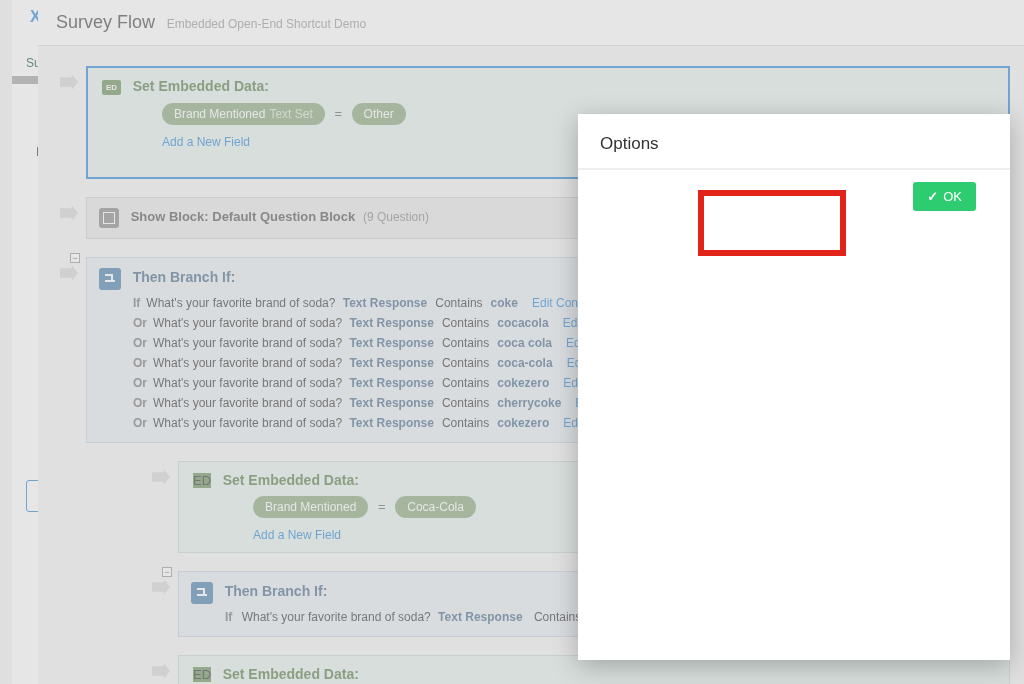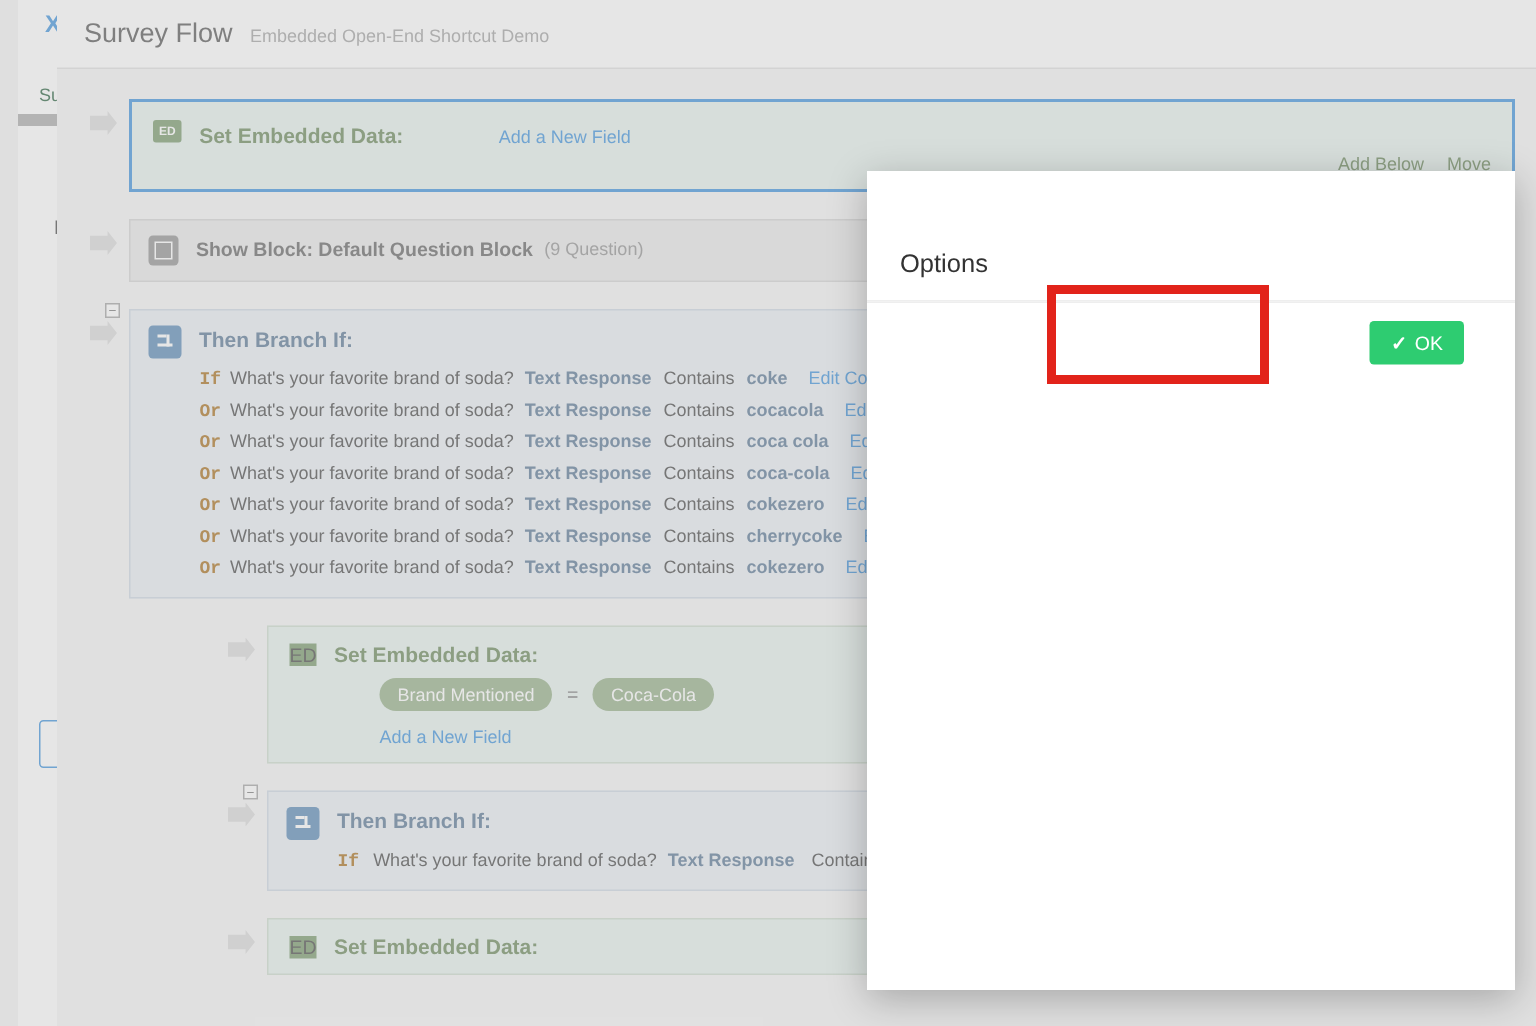--- a/index.html
+++ b/index.html
@@ -214,21 +214,21 @@
     font-size: 14px;
     margin-left: 8px;
   }
   .cond-row {
     margin: 6px 0 0 34px;
     font-size: 12px;
     color: #333;
     white-space: nowrap;
     overflow: hidden;
   }
-  .cond-row .ifkw { color:#a16207; font-weight:600; margin-right:6px;font-family:Liberation Mono, monospace; }
+  .cond-row .ifkw { color:#737373; font-weight:600; margin-right:6px; }
   .cond-row .q { color:#333; }
   .cond-row .tr { color:#4a6a8a; font-weight:600; margin:0 4px; }
   .cond-row .contains { color:#333; margin:0 4px; }
   .cond-row .val { color:#4a6a8a; font-weight:600; margin:0 4px; }
   .cond-row .edit { color:#2b88d9; margin-left:10px; }
 
   .nested1 {
     margin-left: 120px;
   }
   .nested2 {
@@ -264,21 +264,20 @@
     background: #fff;
     box-shadow: 0 6px 24px rgba(0,0,0,0.25);
     display: flex;
     flex-direction: column;
   }
   .modal-head {
     padding: 20px 22px 14px 22px;
     border-bottom: 1px solid #eee;
     font-size: 17px;
     color: #333;
-    margin-top: 32px;
   }
   .modal-body { padding: 18px 22px; flex:1; }
   .m-cols { display:flex; gap:22px; }
   .m-col { font-size:12px; }
   .m-col.h1 { font-weight:600; color:#333; width:92px; }
   .m-col.h2 { font-weight:600; color:#333; width:130px; text-align:center; }
   .m-col.h3 { font-weight:600; color:#333; }
   .m-row2 { display:flex; gap:22px; margin-top:14px; align-items:center; }
   .m-row2 .c1 { width:92px; font-size:12px; color:#333; }
   .m-row2 .c2 { width:130px; }
@@ -352,20 +351,27 @@
       <span class="sub">Embedded Open-End Shortcut Demo</span>
     </div>
 
     <div class="flow-canvas">
 
       <div class="block">
         <div class="arrow-in"></div>
         <div class="ed-block">
           <span class="ed-icon">ED</span>
           <span class="ed-title">Set Embedded Data:</span>
+          <div class="pill-row">
+            <span class="pill">
+              <span>Brand Mentioned</span><span class="light">Text Set</span>
+            </span>
+            <span class="eq">=</span>
+            <span class="pill-val">Other</span>
+          </div>
           <a class="add-link">Add a New Field</a>
           <div class="ed-actions">
             <span>Add Below</span>
             <span>Move</span>
           </div>
         </div>
       </div>
 
       <div class="block">
         <div class="arrow-in"></div>

